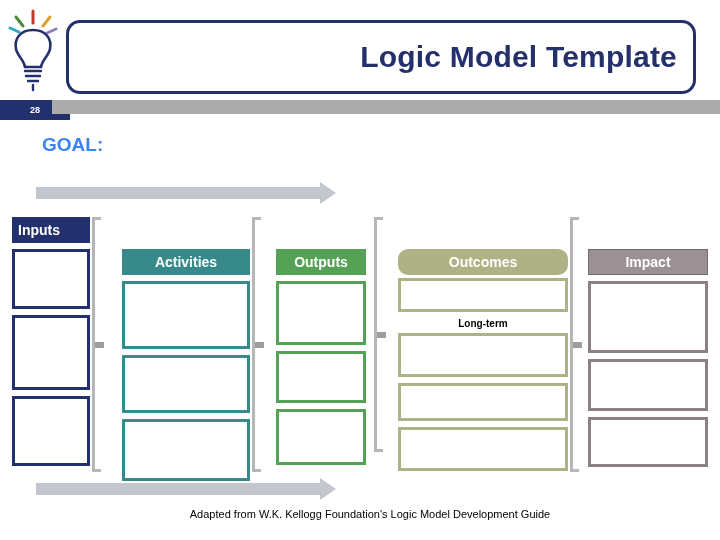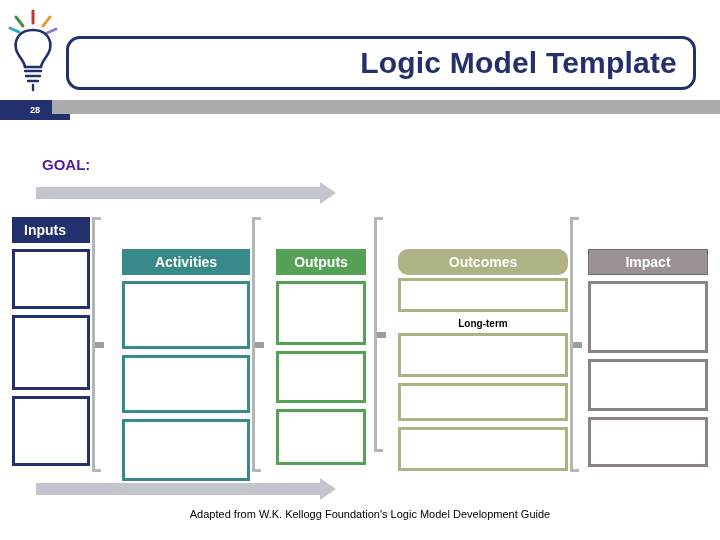--- a/index.html
+++ b/index.html
@@ -10,21 +10,21 @@
     position:relative;
     overflow:hidden;
   }
 
   
   #slide-header{position:absolute;left:0;top:0;width:720px;height:100px;}
 
   #bulb-icon{position:absolute;left:4px;top:6px;width:60px;height:88px;}
 
   #title-box{
-    position:absolute;left:66px;top:36px;width:630px;height:54px;
+    position:absolute;left:66px;top:20px;width:630px;height:74px;
     border:3px solid #24306C;border-radius:14px;background:#ffffff;
     box-sizing:border-box;
   }
   #title-text{
     position:absolute;right:16px;top:50%;transform:translateY(-50%);
     font-size:30px;font-weight:bold;color:#24306C;
     letter-spacing:.2px;white-space:nowrap;
     font-family:"Liberation Sans", sans-serif;
   }
 
@@ -35,22 +35,22 @@
     font-size:9px;font-weight:bold;
     display:flex;align-items:center;justify-content:center;
   }
   #header-rule{
     position:absolute;left:52px;top:100px;width:668px;height:14px;
     background:#ABABAB;
   }
 
   
   #goal-label{
-    position:absolute;left:42px;top:156px;
-    font-size:15px;font-weight:bold;color:#4c1d95;
+    position:absolute;left:42px;top:134px;
+    font-size:19px;font-weight:bold;color:#3b82f6;
   }
 
   
   .flow-arrow{position:absolute;height:22px;}
   .flow-arrow .shaft{
     position:absolute;left:0;top:5px;height:12px;
     background:#C3C6CE;
   }
   .flow-arrow .head{
     position:absolute;top:0;width:0;height:0;
@@ -70,21 +70,21 @@
   .column{position:absolute;}
   .col-header{
     position:relative;
     color:#ffffff;font-weight:bold;
     display:flex;align-items:center;
     height:26px;
     font-size:14px;
     box-sizing:border-box;
   }
   .col-header.centered{justify-content:center;margin-top:32px;}
-  .col-header.left{padding-left:12px;}
+  .col-header.left{padding-left:6px;}
 
   .cell{
     background:#ffffff;
     box-sizing:border-box;
     margin-top:6px;
   }
   .sub-label{
     font-size:10px;font-weight:bold;color:#000;
     text-align:center;margin-top:6px;line-height:12px;
   }

